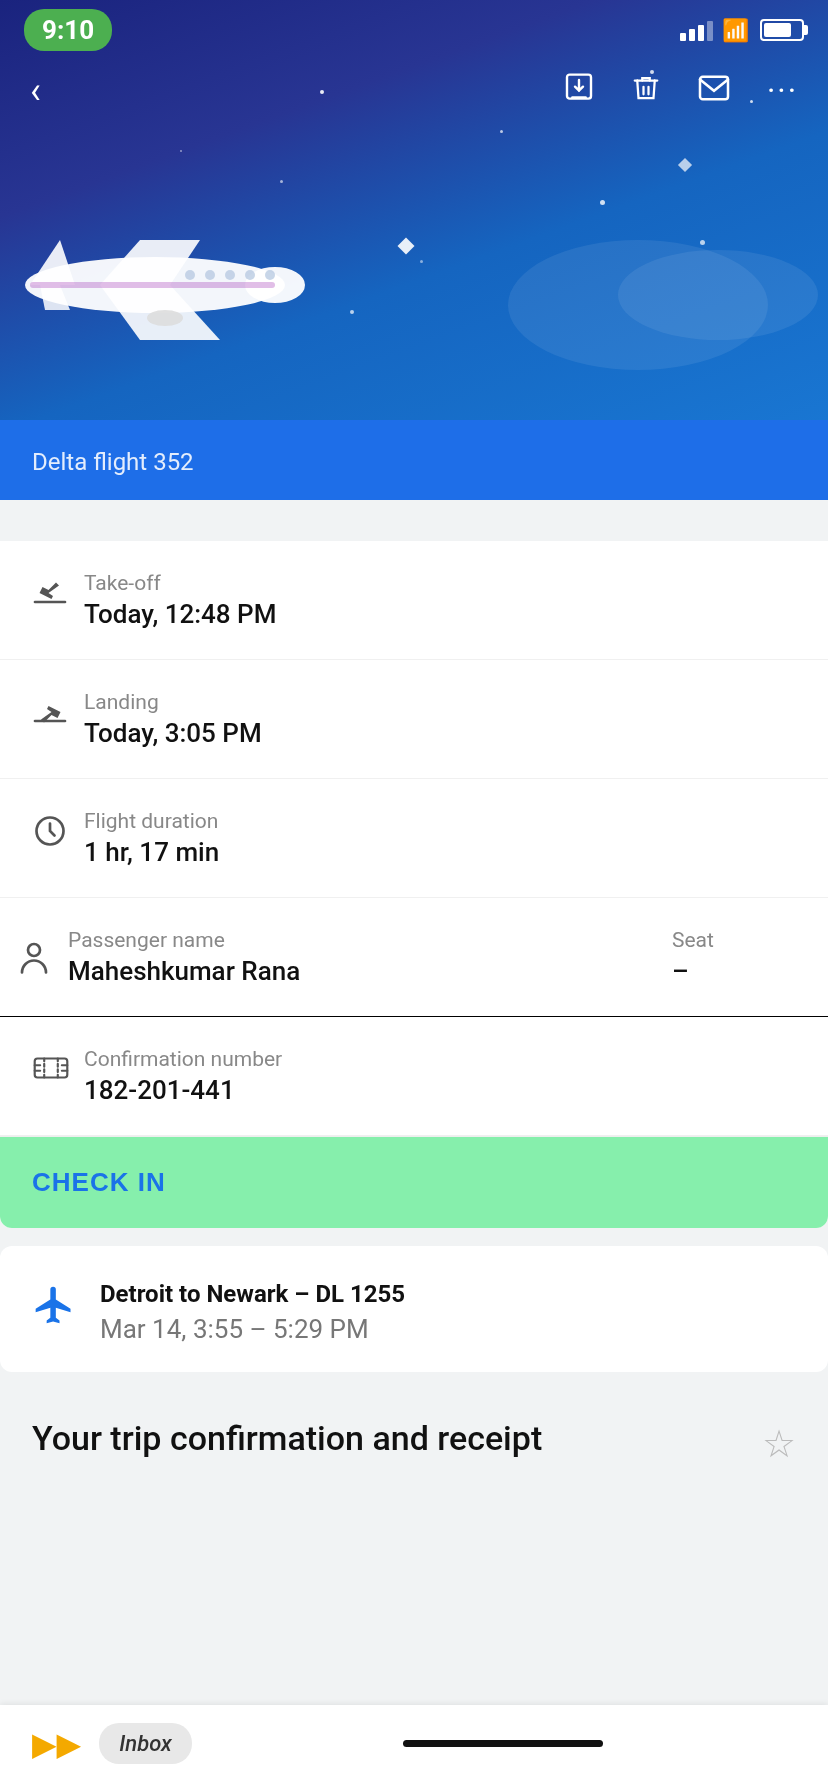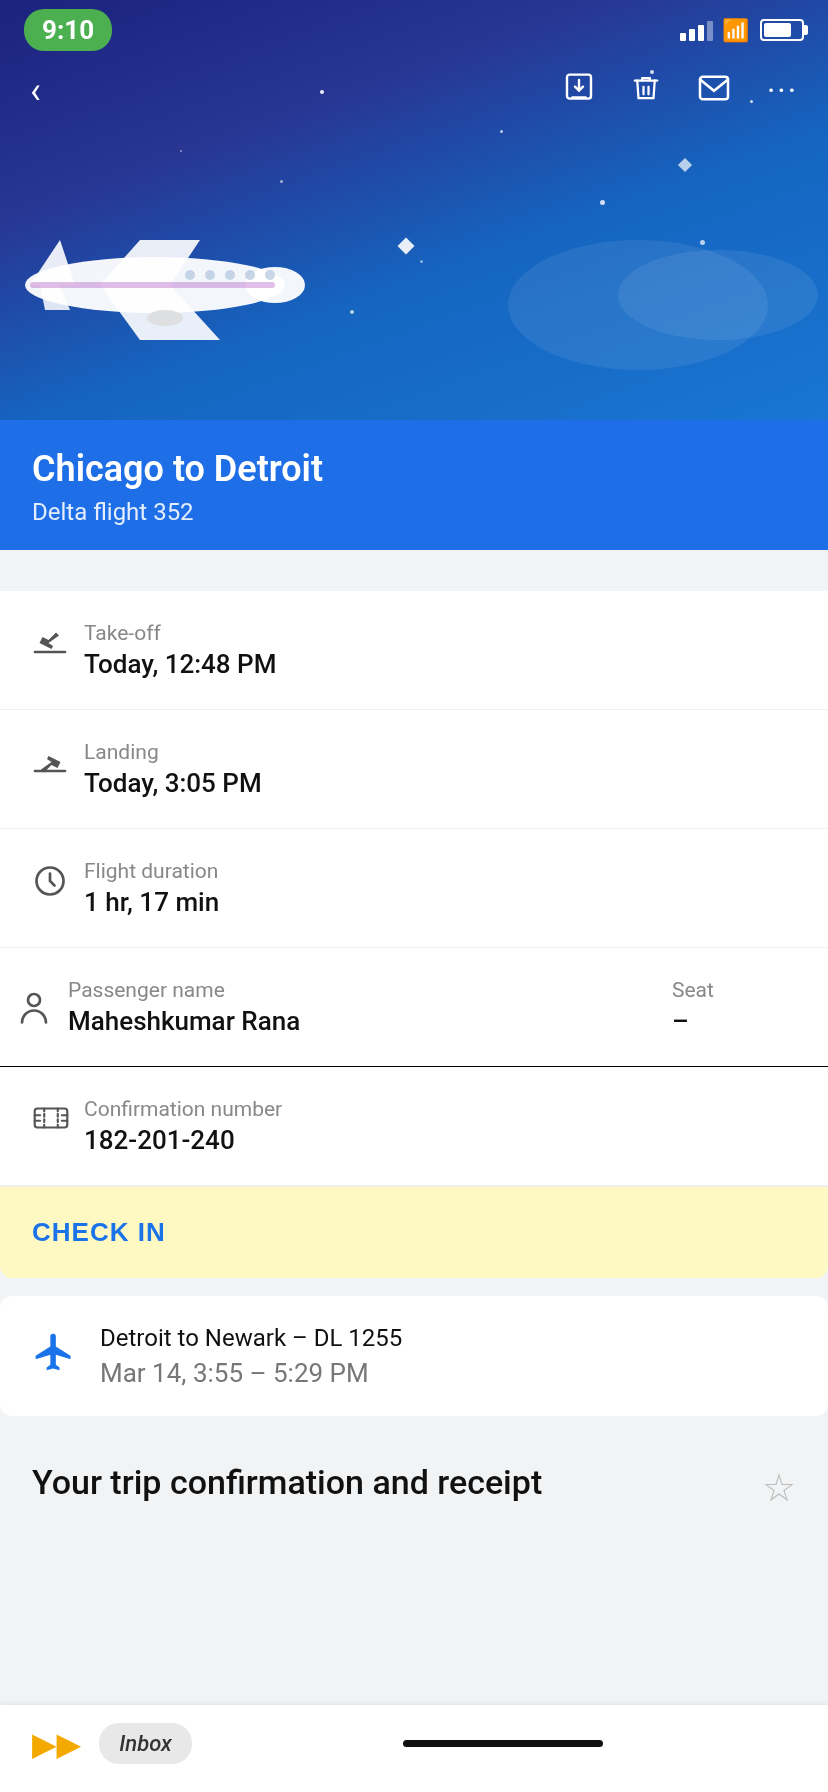--- a/index.html
+++ b/index.html
@@ -191,21 +191,21 @@
     .detail-split-left {
       flex: 1;
     }
     .detail-split-right {
       width: 140px;
       text-align: left;
     }
 
     
     .checkin-section {
-      background: #fef9c3;
+      background: #86efac;
       padding: 30px 32px;
       border-top: 1px solid #eee;
       border-radius: 0 0 12px 12px;
     }
     .checkin-btn {
       background: none;
       border: none;
       color: #1a73e8;
       font-size: 26px;
       font-weight: 600;
@@ -225,23 +225,24 @@
       align-items: center;
       gap: 24px;
     }
     .next-flight-icon {
       color: #1a73e8;
       font-size: 38px;
     }
     .next-flight-content {}
     .next-flight-title {
       font-size: 24px;
-      font-weight: 400;
+      font-weight: 700;
       color: #111;
       margin-bottom: 6px;
+      margin-top: 6px;
     }
     .next-flight-subtitle {
       font-size: 26px;
       color: #777;
     }
 
     
     .bottom-section {
       background: #f1f3f4;
       padding: 28px 32px 0;
@@ -391,21 +392,20 @@
           <rect x="2" y="2" width="20" height="16" rx="2"></rect>
           <polyline points="2 4 12 12 22 4"></polyline>
         </svg>
       </span>
       <span class="toolbar-icon" style="font-size:32px;letter-spacing:2px;">···</span>
     </div>
   </div>
 </div>
 
 <div class="flight-title-card">
-  <div class="flight-title">Chicago to Detroit</div>
   <div class="flight-subtitle">Delta flight 352</div>
 </div>
 
 <div class="detail-card">
 
   <div class="detail-row">
     <div class="detail-icon">
       <svg width="36" height="36" viewBox="0 0 24 24" fill="none" stroke="#555" stroke-width="1.8" stroke-linecap="round">
         <path d="M2 18h20"></path>
         <path d="M5 12l2-4 4 2 5-5 2 2-7 5 3 2-1 2z" fill="#555" stroke="none"></path>
@@ -464,21 +464,21 @@
     <div class="detail-icon">
       <svg width="38" height="34" viewBox="0 0 28 22" fill="none" stroke="#555" stroke-width="1.6" stroke-linecap="round">
         <rect x="2" y="4" width="24" height="14" rx="2"></rect>
         <path d="M2 9h4M22 9h4M2 13h4M22 13h4" stroke="#555"></path>
         <line x1="9" y1="4" x2="9" y2="18" stroke="#555" stroke-dasharray="2 2"></line>
         <line x1="19" y1="4" x2="19" y2="18" stroke="#555" stroke-dasharray="2 2"></line>
       </svg>
     </div>
     <div class="detail-content">
       <div class="detail-label">Confirmation number</div>
-      <div class="detail-value">182-201-240</div>
+      <div class="detail-value">182-201-441</div>
     </div>
   </div>
 
   <div class="checkin-section">
     <button class="checkin-btn">CHECK IN</button>
   </div>
 
 </div>
 
 <div style="padding: 0 0 0 0;">

